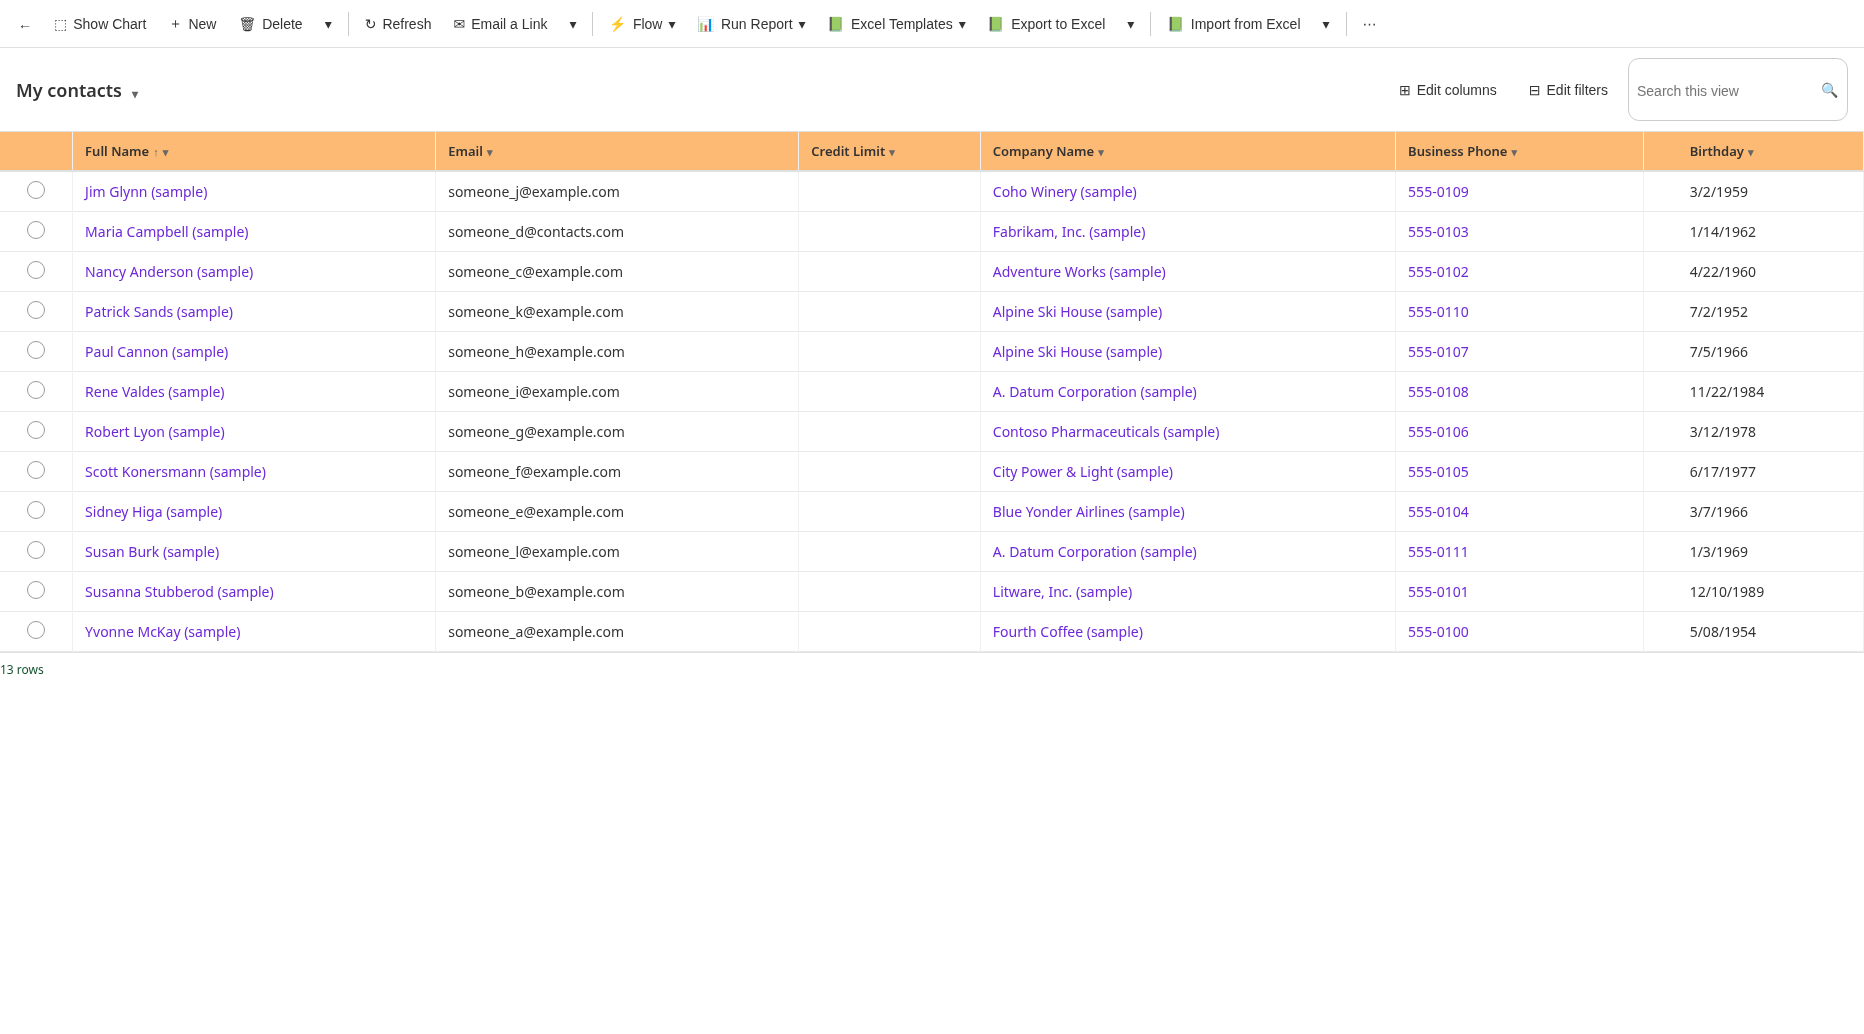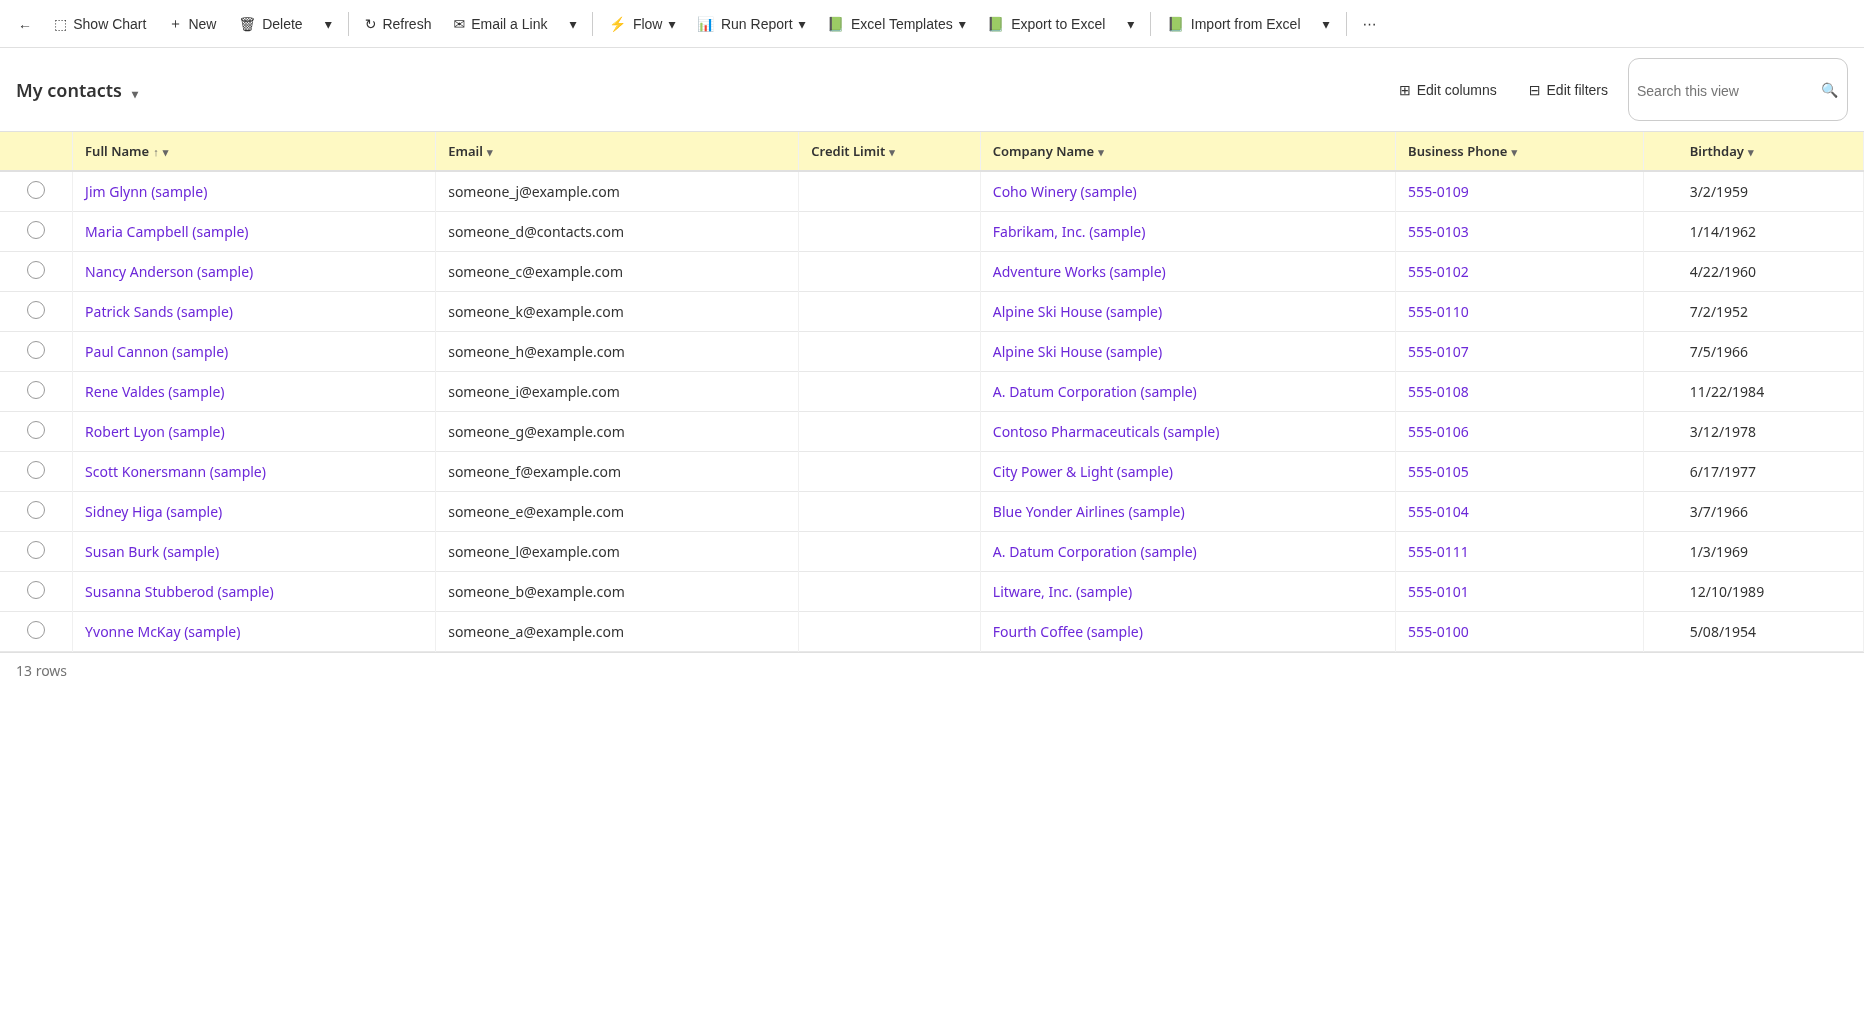--- a/index.html
+++ b/index.html
@@ -93,21 +93,21 @@
     .table-container {
       overflow-x: auto;
       flex: 1;
     }
     table {
       width: 100%;
       border-collapse: collapse;
     }
     thead tr {
       border-bottom: 2px solid #e0e0e0;
-      background: #fef9c3;
+      background: #fdba74;
     }
     th {
       padding: 10px 12px;
       text-align: left;
       font-weight: 600;
       font-size: 13px;
       color: #333;
       white-space: nowrap;
       border-right: 1px solid #f0f0f0;
       cursor: pointer;
@@ -138,23 +138,23 @@
       height: 18px;
       border: 1.5px solid #999;
       border-radius: 50%;
       display: inline-block;
       cursor: pointer;
     }
     .link-blue { color: #6d28d9; cursor: pointer; text-decoration: none; }
 
     
     .footer {
-      padding: 8px 16px;
-      font-size: 14px;
-      color: #737373;
+      padding: 8px 0;
+      font-size: 12px;
+      color: #14532d;
       border-top: 1px solid #e0e0e0;
     }
 
     .col-check { width: 44px; }
     .col-name { width: 220px; }
     .col-email { width: 220px; }
     .col-credit { width: 110px; }
     .col-company { width: 240px; }
     .col-phone { width: 150px; }
     .col-birthday { width: 120px; padding-left: 46px; }

